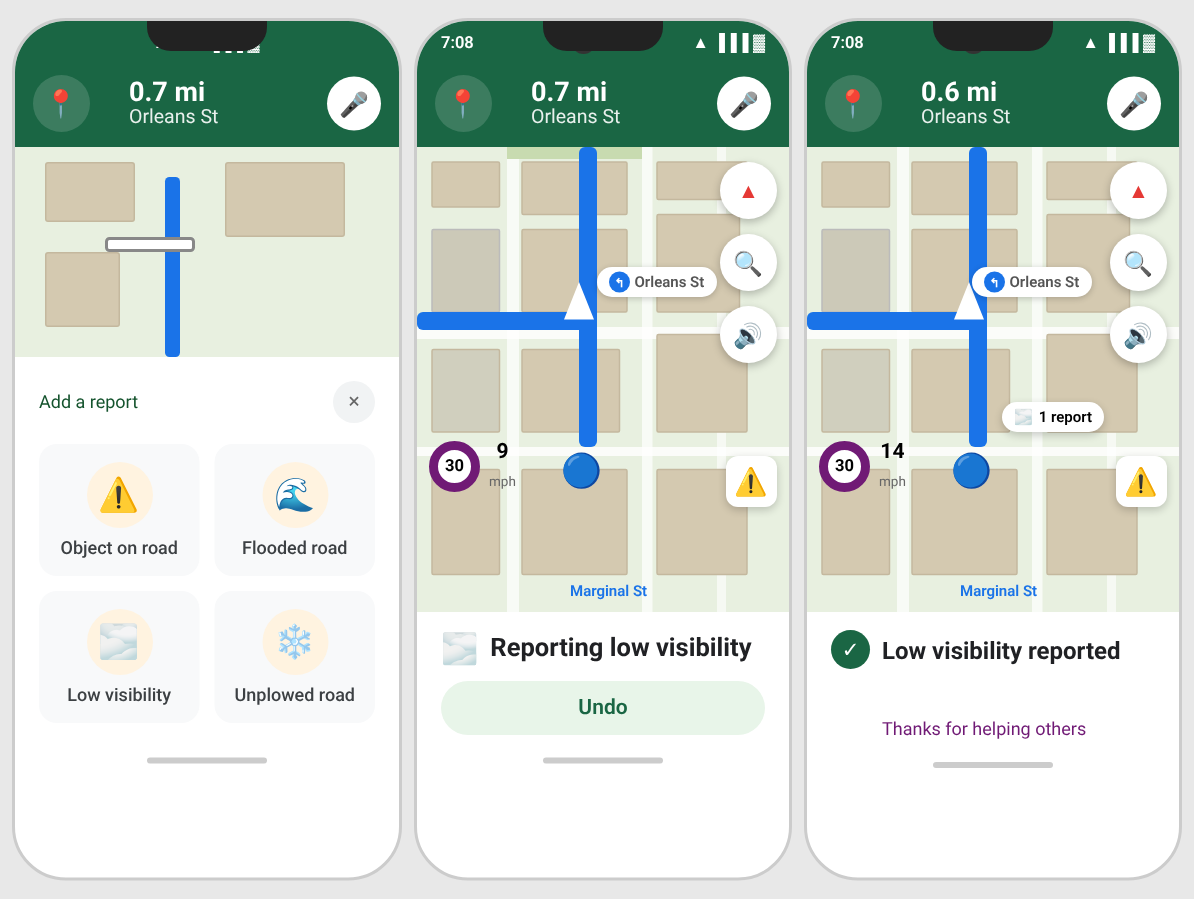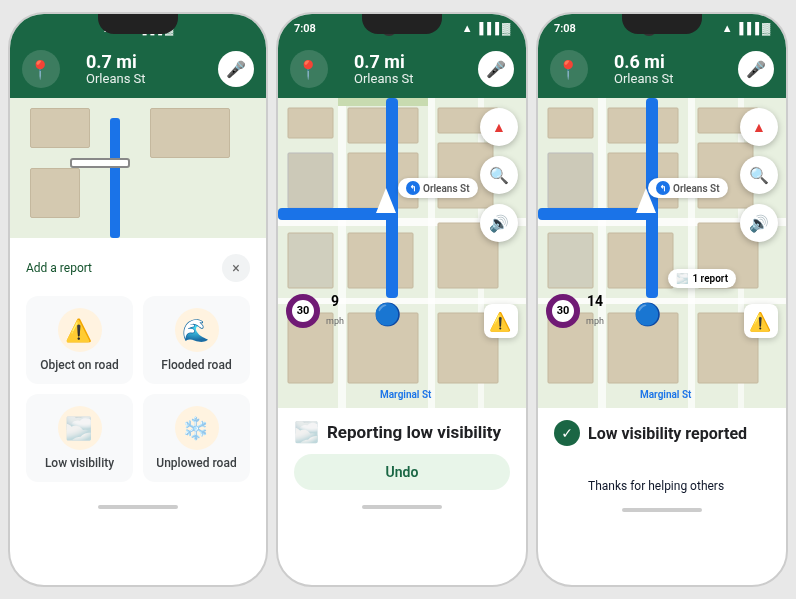--- a/index.html
+++ b/index.html
@@ -279,21 +279,21 @@
       font-size: 14px;
       flex-shrink: 0;
     }
     .reported-title {
       font-size: 16px;
       font-weight: 700;
       color: #202124;
     }
     .reported-sub {
       font-size: 12px;
-      color: #0f172a;
+      color: #701a75;
       margin-left: 34px;
       margin-top: 33px;
     }
 
     
     .report-badge {
       position: absolute;
       background: #fff;
       border-radius: 16px;
       padding: 4px 8px;

